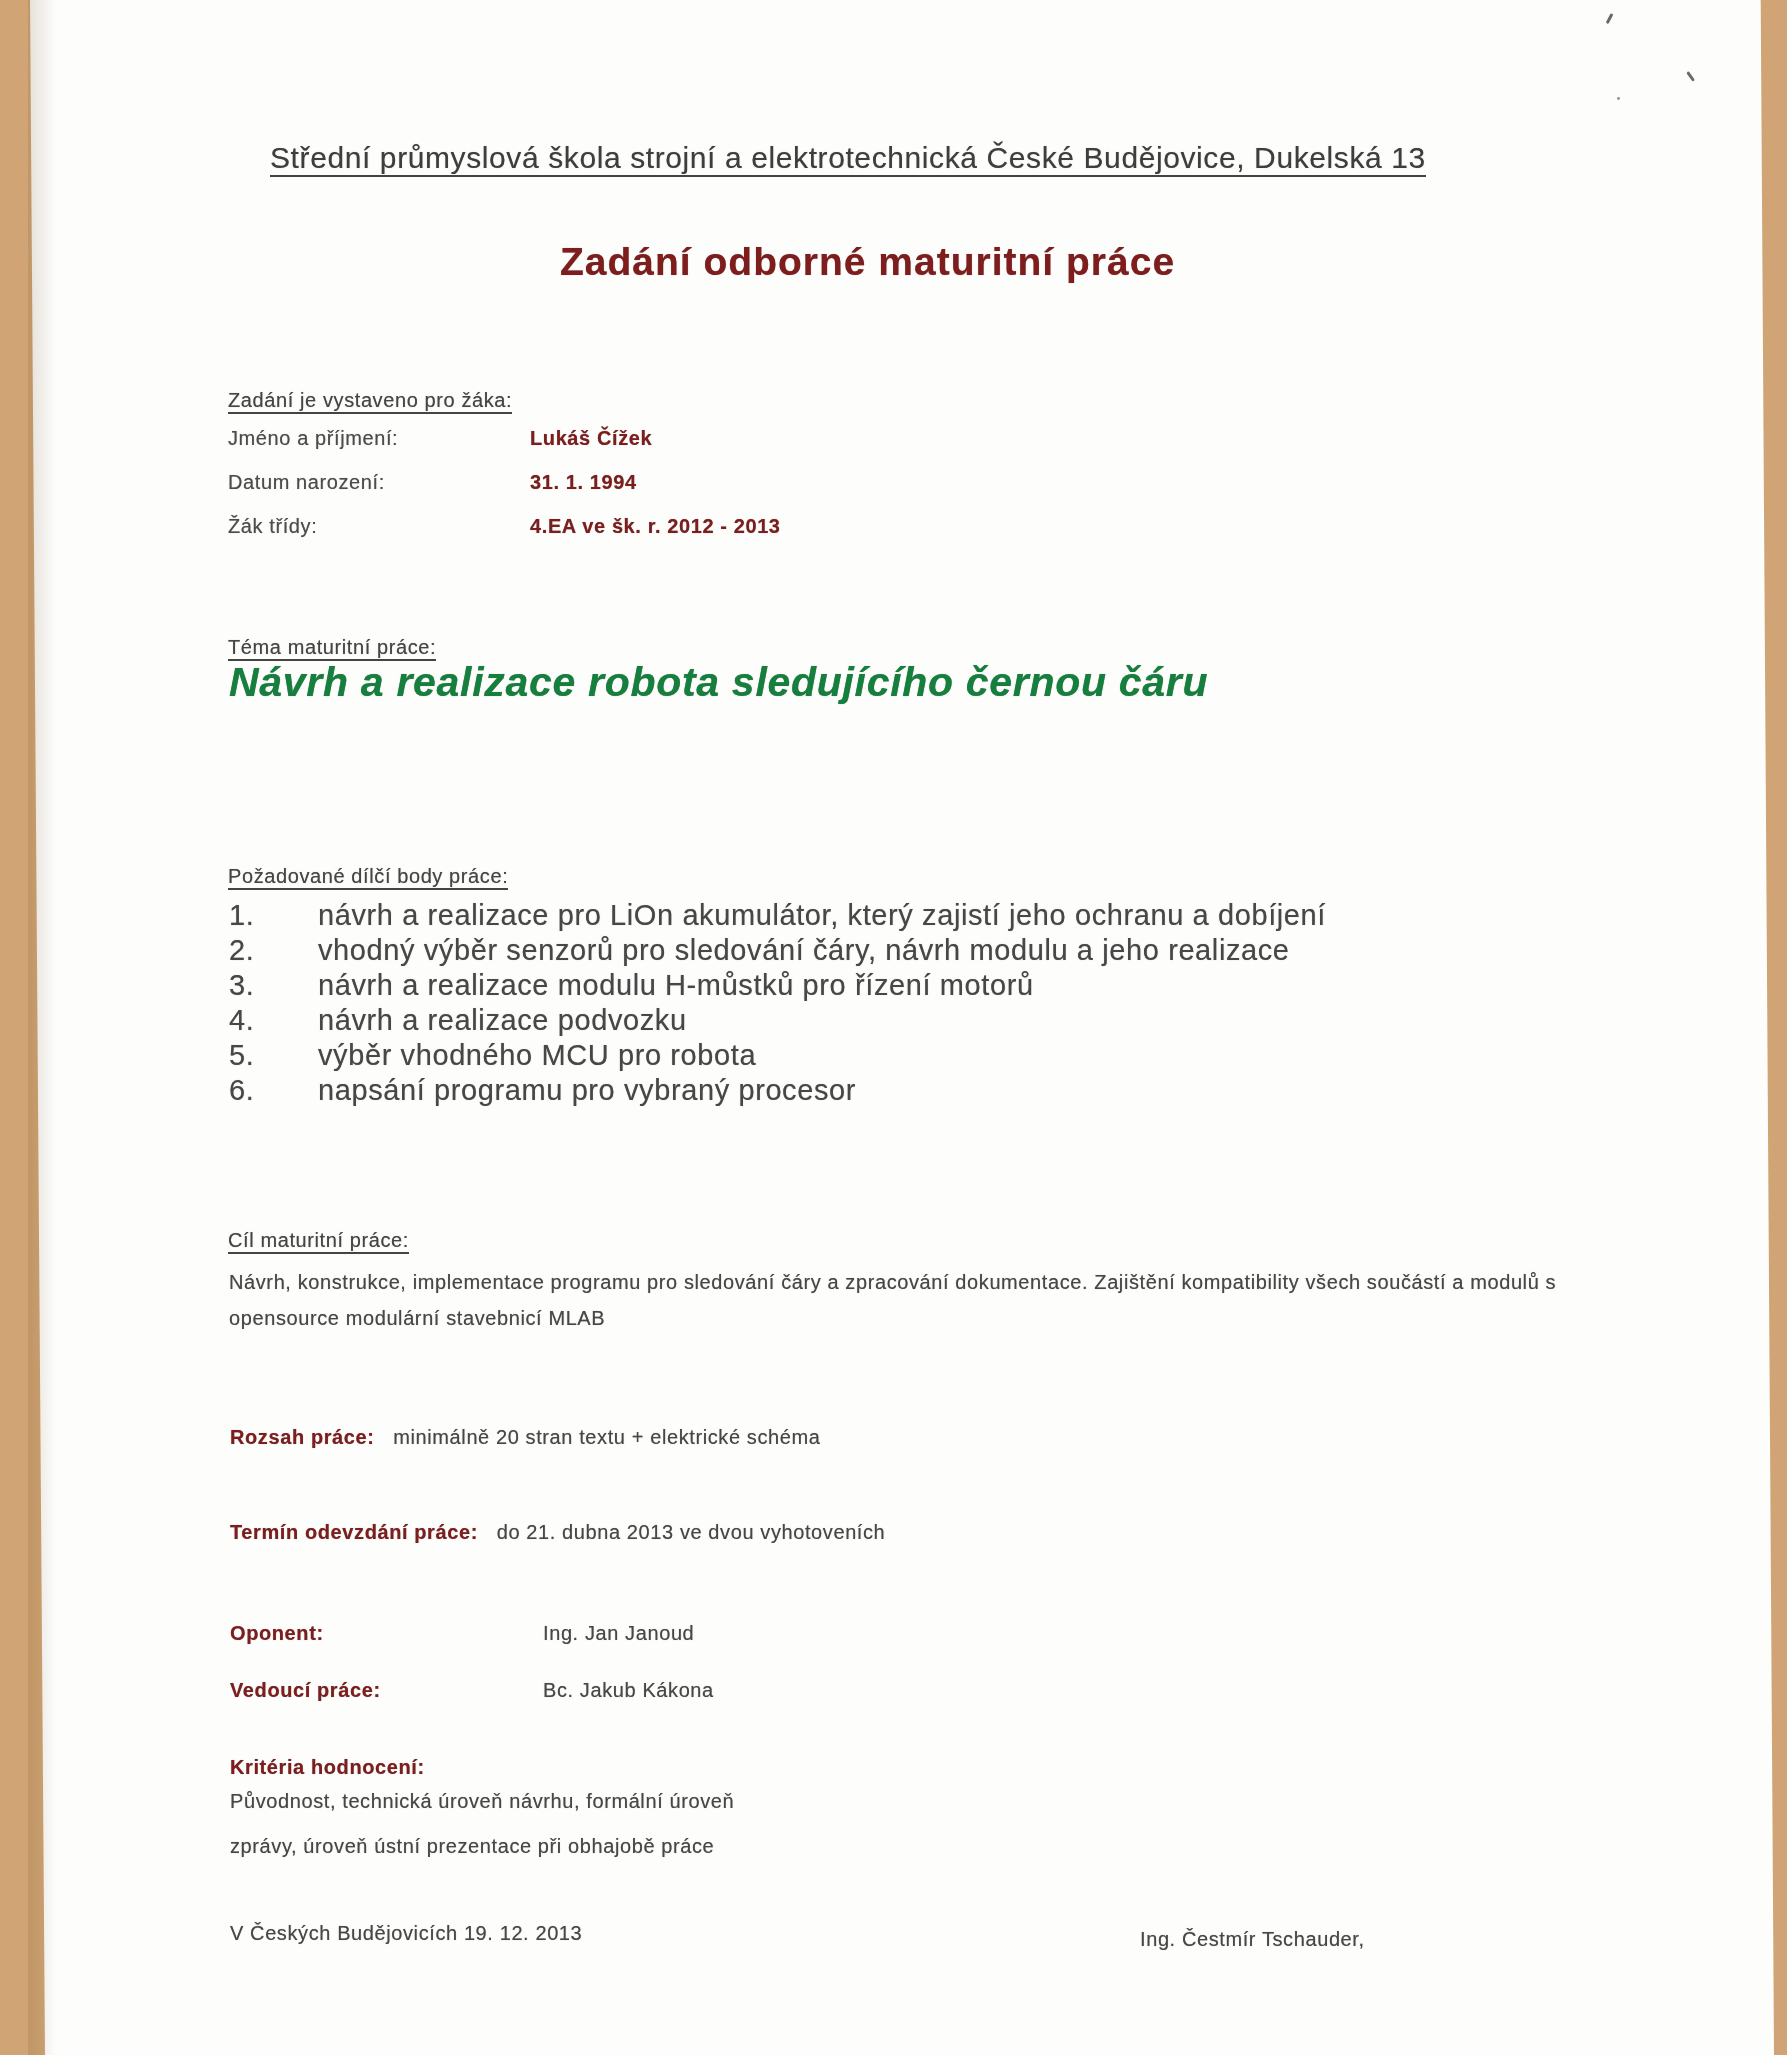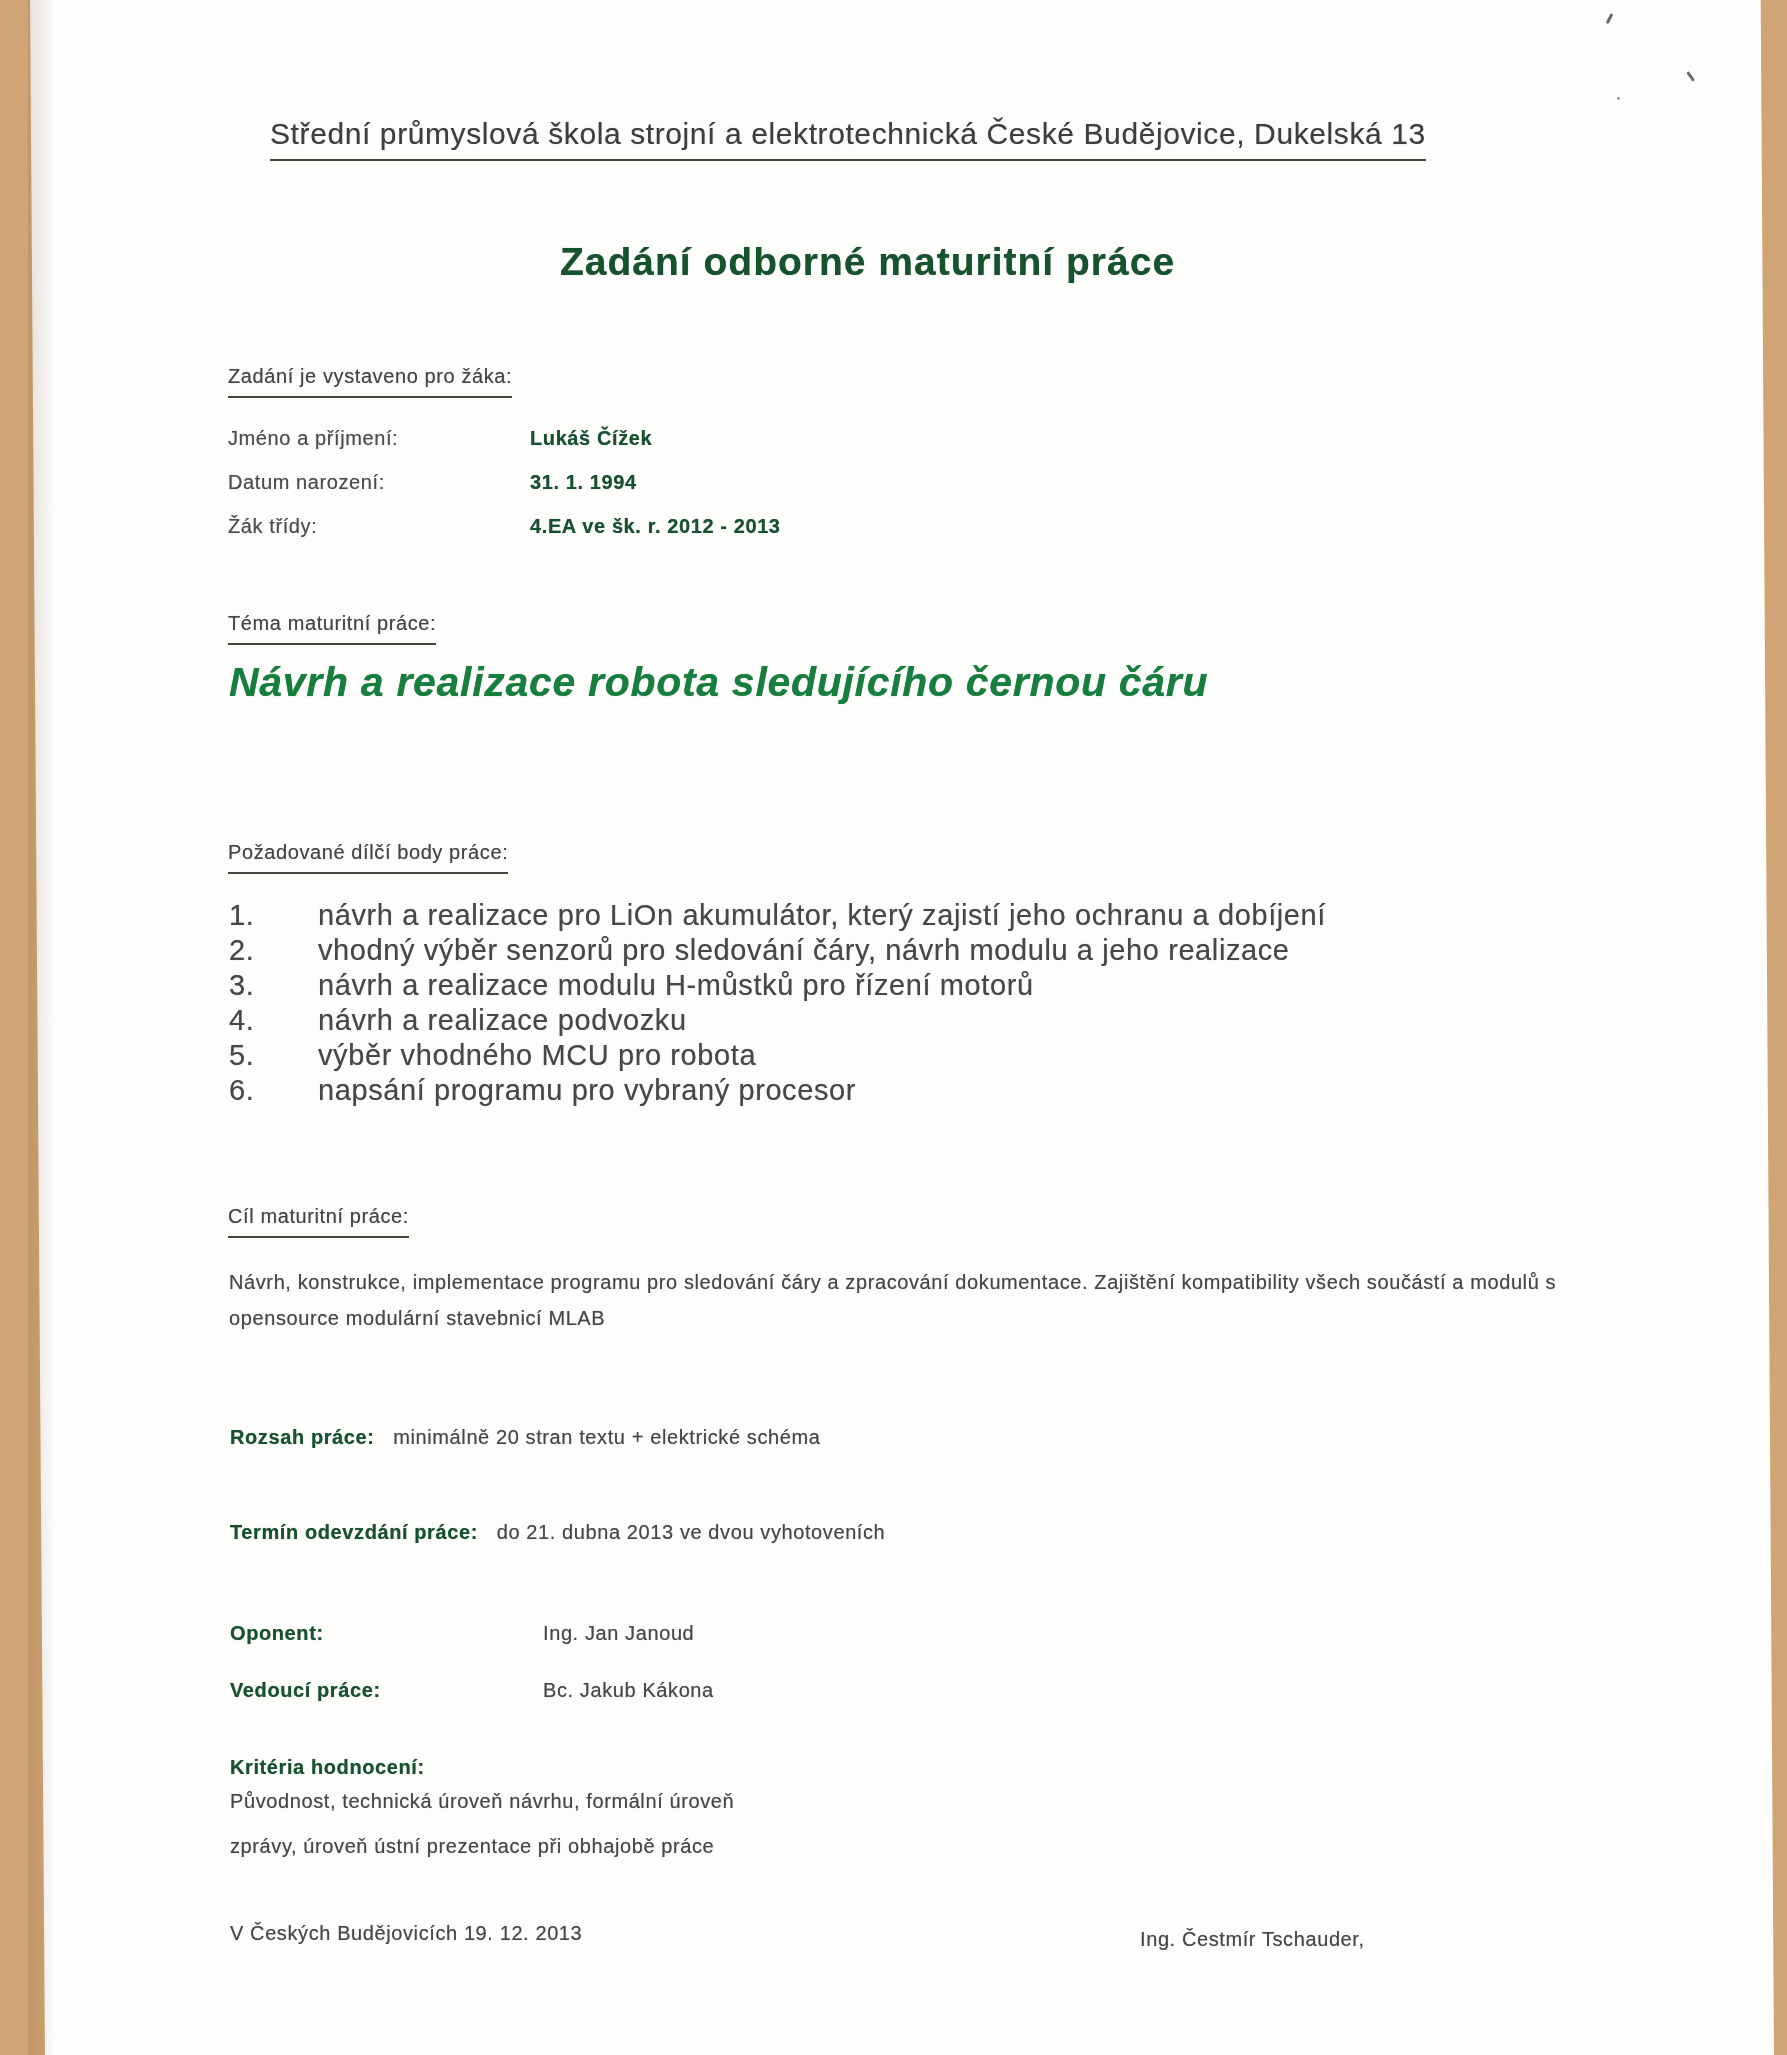--- a/index.html
+++ b/index.html
@@ -22,22 +22,22 @@
   .paper-shade-left{position:absolute;top:0;bottom:0;left:28px;width:28px;
     background:linear-gradient(90deg,rgba(120,90,50,.18),rgba(0,0,0,0));pointer-events:none;}
   
   .speck{position:absolute;background:#6a6a66;}
   .speck-1{left:1608px;top:12.6px;width:2.8px;height:11.2px;transform:rotate(28deg);border-radius:1.4px;}
   .speck-2{left:1689px;top:71px;width:2.8px;height:10.5px;transform:rotate(-35deg);border-radius:1.4px;}
   .speck-3{left:1617px;top:97px;width:2.8px;height:2.8px;border-radius:50%;opacity:.7;}
   
   .txt{position:absolute;color:#474747;font-size:20px;letter-spacing:0.6px;
        text-shadow:0 0 0.8px rgba(90,90,90,.65);white-space:nowrap;}
-  .bold{font-weight:bold;color:#14532d;text-shadow:0 0 0.8px rgba(40,40,40,.6);}
-  .uline{display:inline-block;border-bottom:2.8px solid #454540;padding-bottom:8px;}
+  .bold{font-weight:bold;color:#7f1d1d;text-shadow:0 0 0.8px rgba(40,40,40,.6);}
+  .uline{display:inline-block;border-bottom:2.8px solid #454540;padding-bottom:0;margin-top:24px;}
   .header-line{left:270px;top:117px;font-size:30px;color:#3e3e3e;}
   .doc-title{left:560px;top:240px;font-size:39px;letter-spacing:1px;}
   .sec-head{color:#454545;}
   .row{display:flex;}
   .info-block{left:228px;top:416px;line-height:44px;}
   .info-label{width:302px;color:#4c4c4c;}
   .topic-title{left:229px;top:659px;font-size:41px;letter-spacing:0.7px;color:#15803d;font-style:italic;}
   .req-list{left:229px;top:898px;line-height:35px;font-size:29px;}
   .req-num{width:89px;}
   .goal-para{left:229px;top:1264px;line-height:36px;white-space:normal;width:1397px;}

